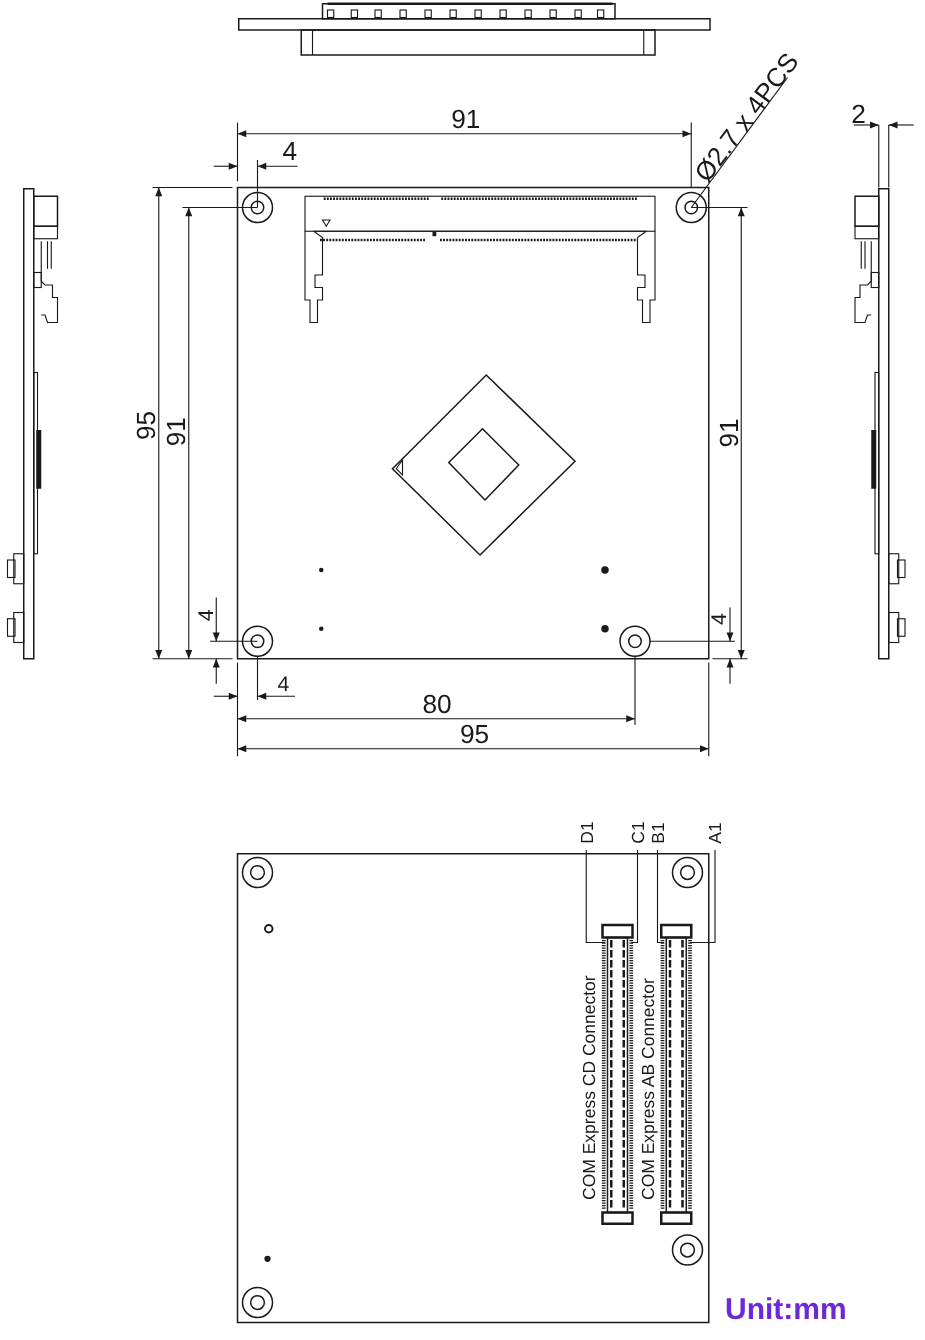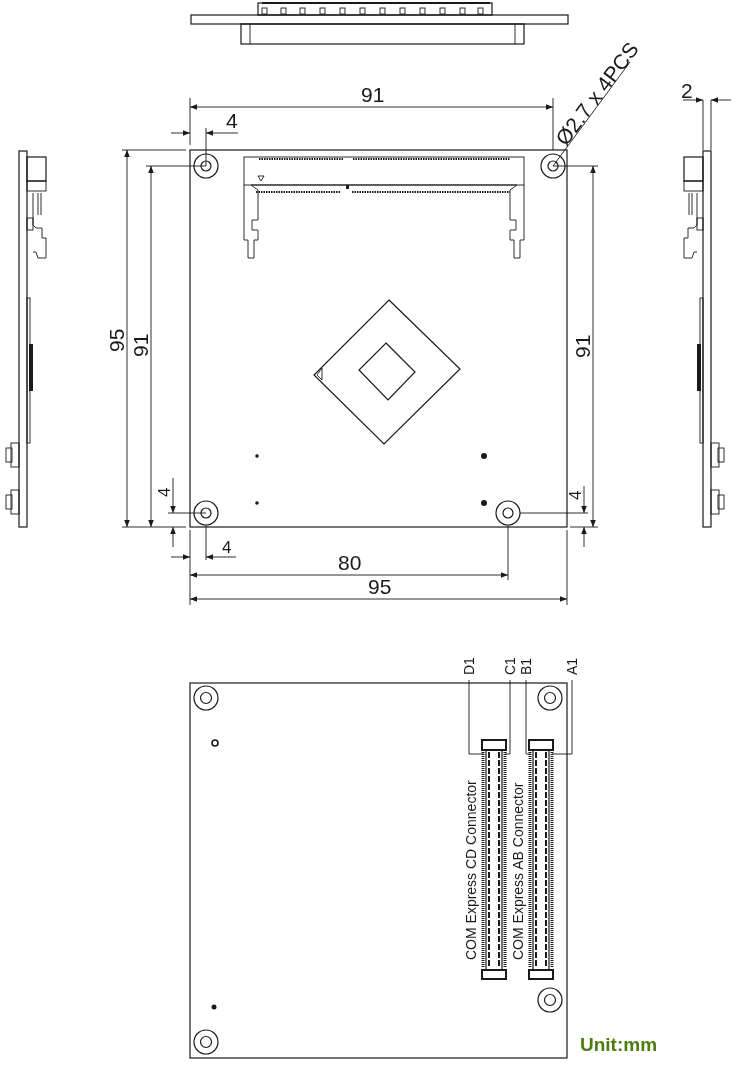--- a/index.html
+++ b/index.html
@@ -5,21 +5,21 @@
   html, body { margin:0; padding:0; background:#ffffff; }
   body { width:740px; height:1072px; position:relative; overflow:hidden; font-family:"Liberation Sans", sans-serif; }
   svg { position:absolute; left:0; top:0; }
   .ln { stroke:#1a1a1a; stroke-width:1.2; fill:none; }
   .thin { stroke:#1a1a1a; stroke-width:0.9; fill:none; }
   .bold { stroke:#1a1a1a; stroke-width:2; fill:none; }
   .dim { font-family:"Liberation Sans", sans-serif; font-size:21px; fill:#1a1a1a; }
   .dim-sm { font-family:"Liberation Sans", sans-serif; font-size:17px; fill:#1a1a1a; }
   .pin { font-family:"Liberation Sans", sans-serif; font-size:14px; fill:#1a1a1a; }
   .conn { font-family:"Liberation Sans", sans-serif; font-size:14px; fill:#1a1a1a; }
-  .unit { position:absolute; left:580px; top:1034px; font-family:"Liberation Sans", sans-serif; font-weight:bold; font-size:19px; color:#4d7c0f; }
+  .unit { position:absolute; left:580px; top:1034px; font-family:"Liberation Sans", sans-serif; font-weight:bold; font-size:24px; color:#6d28d9; }
 </style>
 </head>
 <body>
 
 <svg width="740" height="1072" viewBox="0 0 740 1072" xmlns="http://www.w3.org/2000/svg">
   <defs>
     <marker id="arr" viewBox="0 0 10 10" refX="10" refY="5" markerWidth="9" markerHeight="7" orient="auto-start-reverse" markerUnits="userSpaceOnUse">
       <path d="M0,1 L10,5 L0,9 Z" fill="#1a1a1a"></path>
     </marker>
   </defs>

